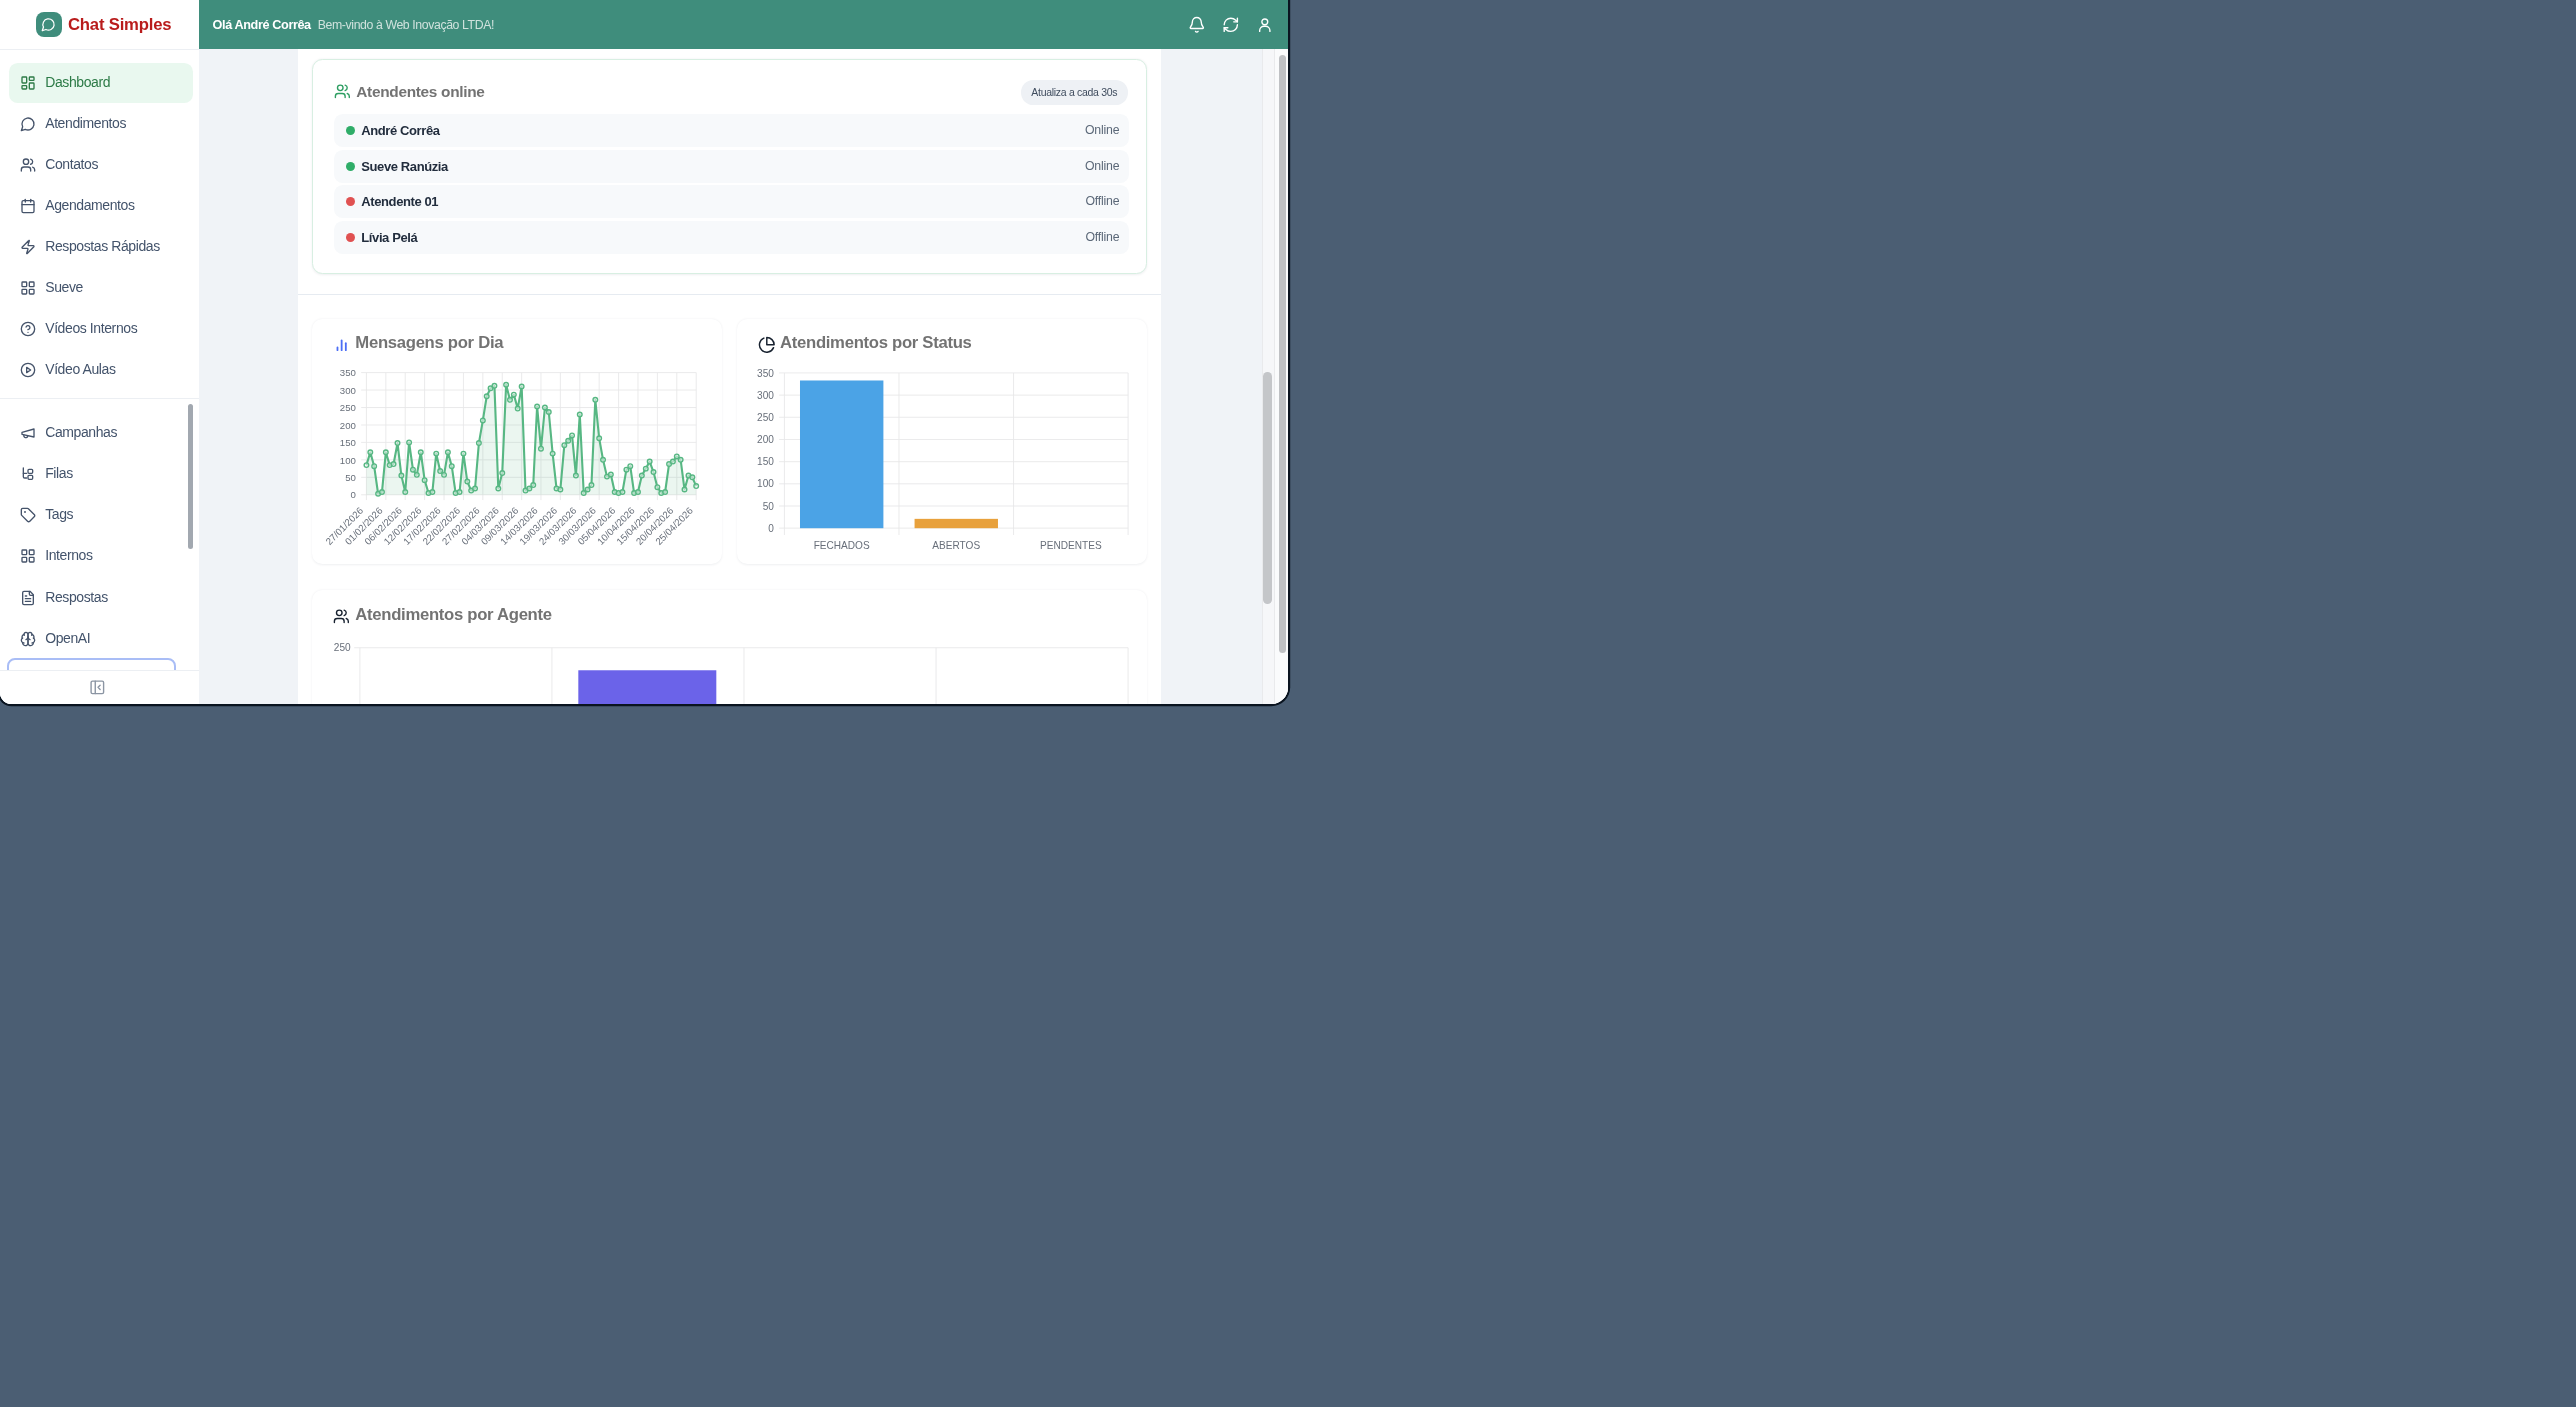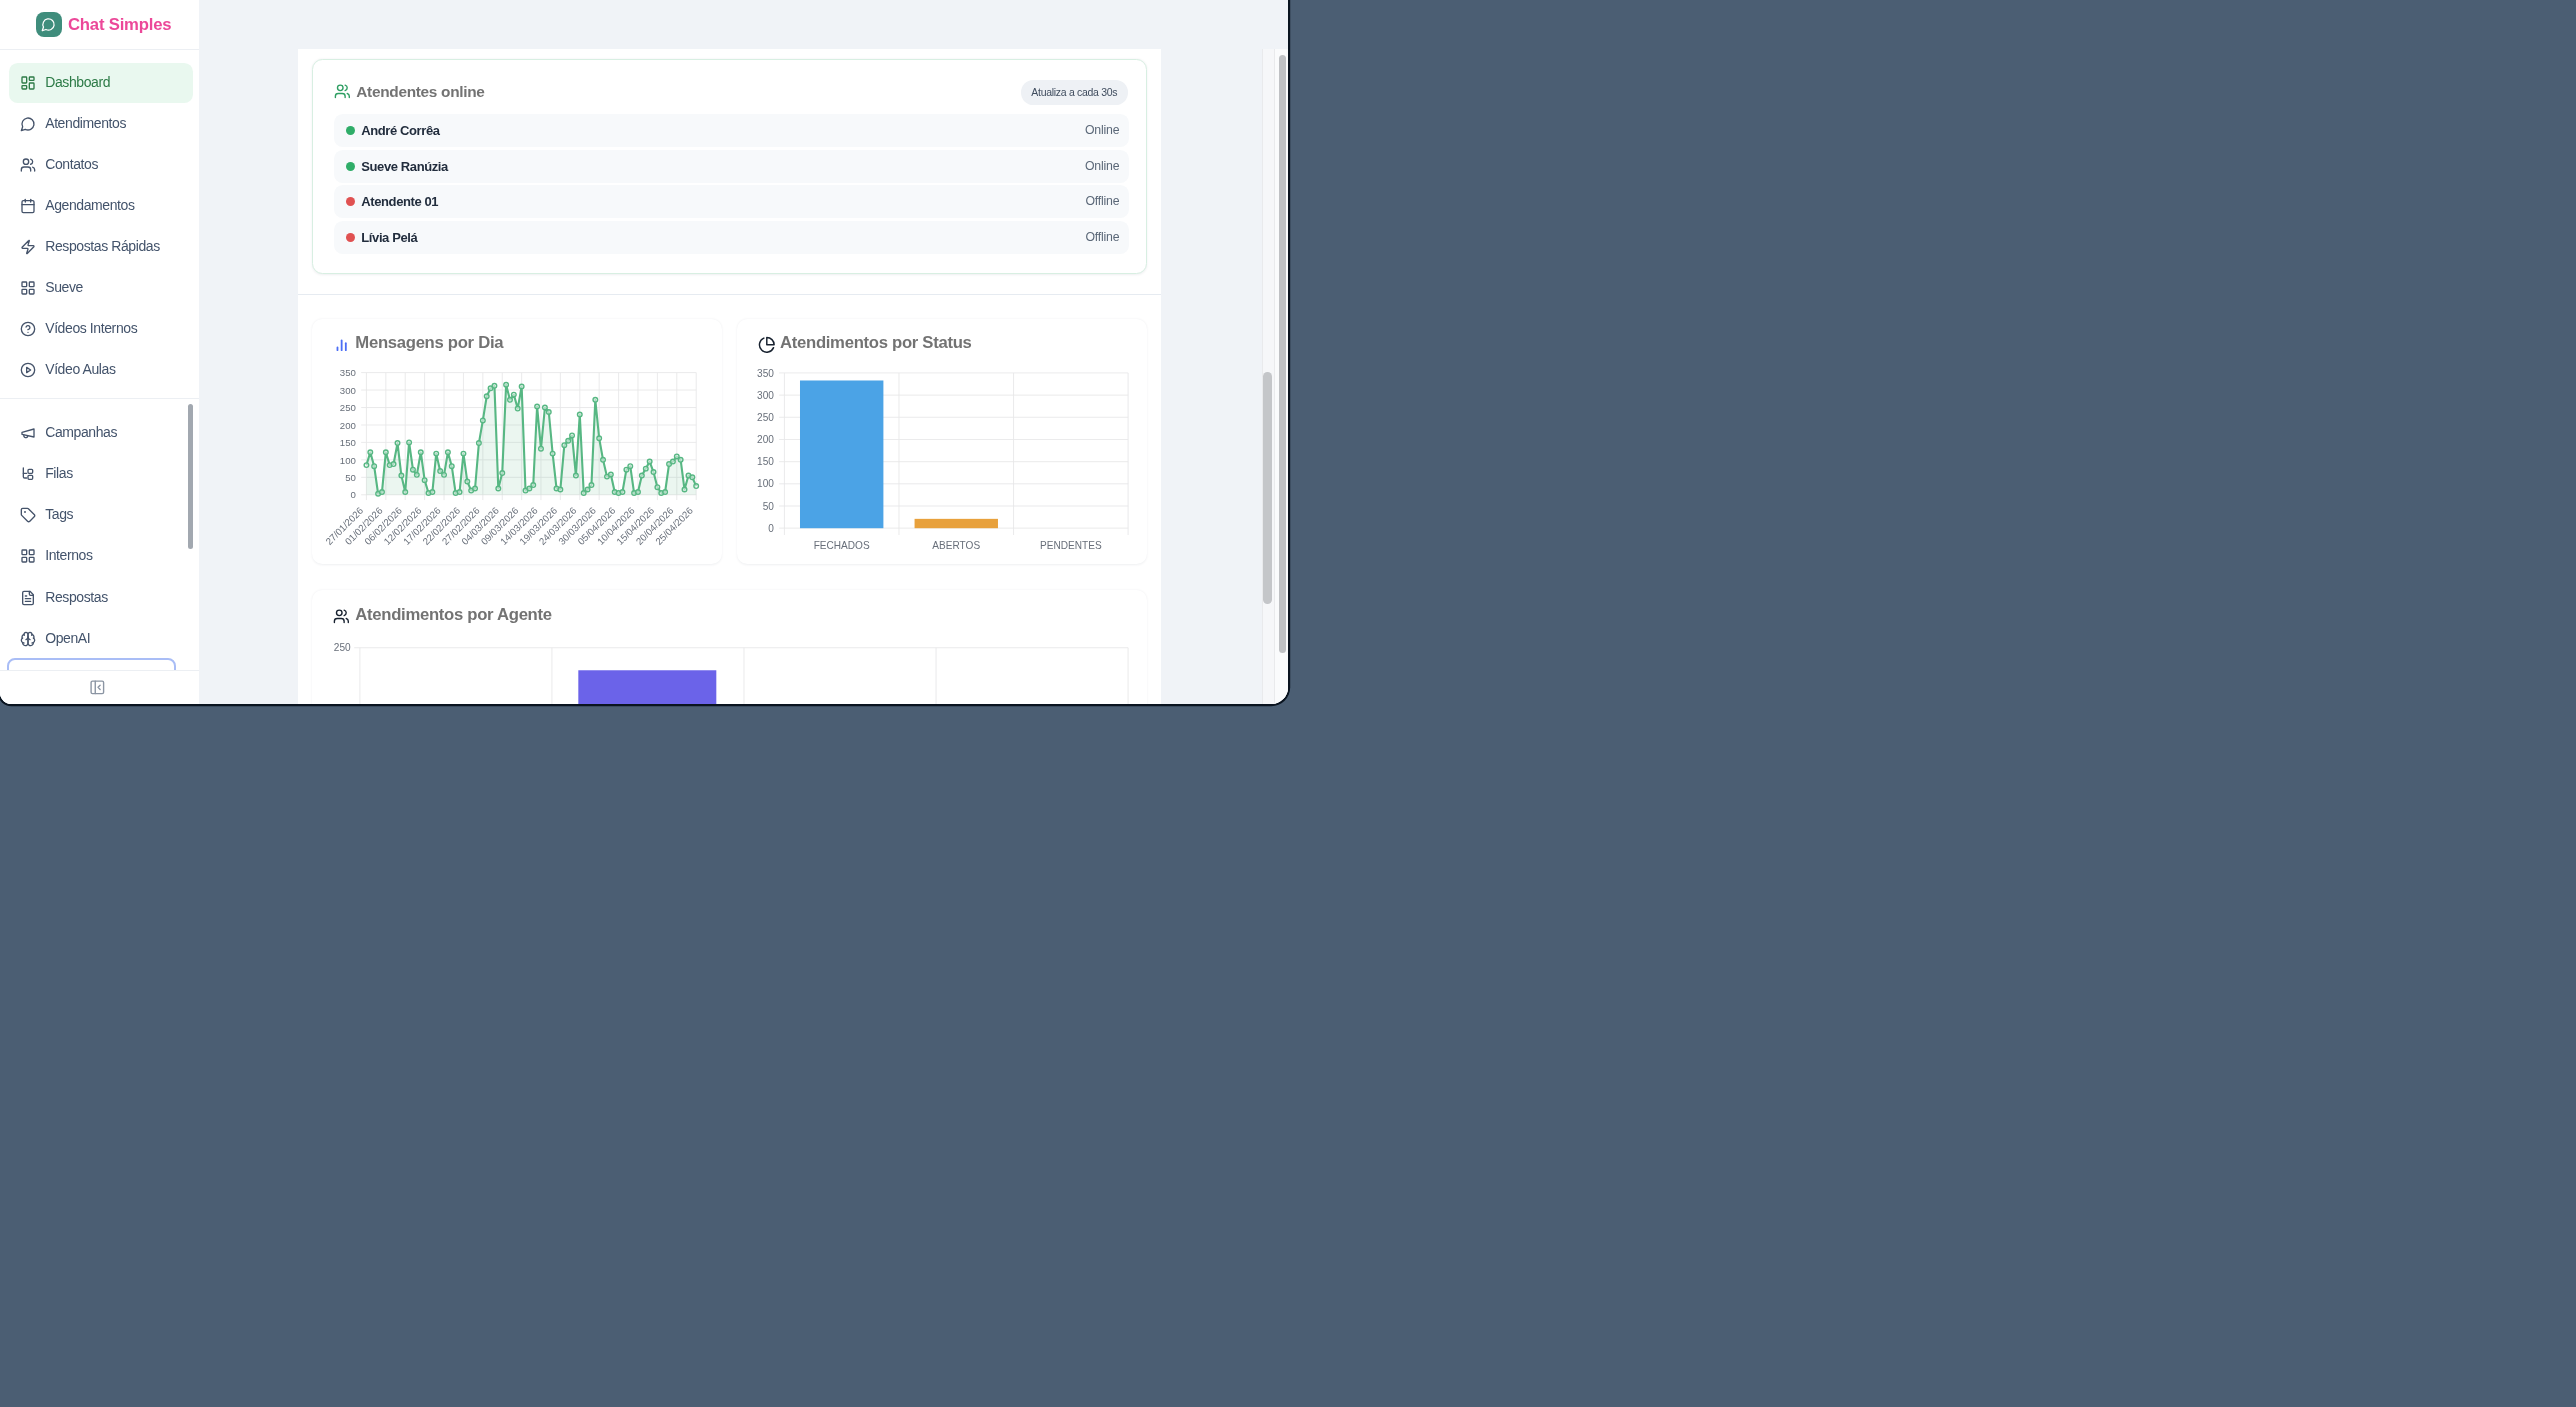--- a/index.html
+++ b/index.html
@@ -6,21 +6,21 @@
   html,body { width:1288px; height:704px; overflow:hidden; }
   body { background:#4b5e73; font-family:"Liberation Sans", sans-serif; }
   .frame { position:absolute; left:0; top:0; width:1288px; height:704px;
            border-radius:0 0 16.7px 11.4px; overflow:hidden; background:#f0f3f7; box-shadow:0 0 0 2.2px #0a1420; }
   svg { display:block; position:absolute; }
 
   
   .sidebar { position:absolute; left:0; top:0; width:199px; height:704px; background:#fff; z-index:5; }
   .logo-row { position:absolute; left:0; top:0; width:100%; height:50px; border-bottom:0.9px solid #eceff3; }
   .logo-sq { position:absolute; left:36px; top:12px; width:25.5px; height:24.6px; border-radius:8px; background:#3f8d7c; }
-  .logo-txt { position:absolute; left:68px; top:15px; font-size:16.7px; font-weight:bold; color:#ec4899; letter-spacing:-0.2px; }
+  .logo-txt { position:absolute; left:68px; top:15px; font-size:16.7px; font-weight:bold; color:#b91c1c; letter-spacing:-0.2px; }
   .mi { position:absolute; left:9.2px; width:184px; height:40px; border-radius:8.8px; color:#43536b; }
   .mi .ic { position:absolute; left:10.5px; top:12px; width:16px; height:16px; }
   .mi .tx { position:absolute; left:36px; top:10.5px; font-size:14px; font-weight:400; letter-spacing:-0.4px; }
   .mi.active { background:#e9f8ef; color:#2c7a46; }
   .sb-div { position:absolute; left:0; width:100%; border-top:0.9px solid #eceff3; }
   .sb-thumb { position:absolute; left:188px; width:5.3px; border-radius:2.6px; background:#a2a8b0; }
   .bluebox { position:absolute; left:6.6px; width:169px; height:35px; border:2.2px solid #a9bdf6; border-radius:8px; background:#fff; }
   .foot { position:absolute; left:0; top:670px; width:100%; height:32px; background:#fff; border-top:0.9px solid #eceff3; }
 
   
@@ -44,20 +44,40 @@
   
   .trackbg1 { position:absolute; left:1063px; top:0; width:12px; height:655px; background:#f6f7f9; border-left:0.9px solid #e9eaec; }
   .trackbg2 { position:absolute; left:1075px; top:0; width:14px; height:655px; background:#fafbfc; border-left:0.9px solid #e9eaec; }
   .thumb1 { position:absolute; left:1064px; top:323px; width:8.8px; height:232px; border-radius:4.4px; background:#c4c6c9; }
   .thumb2 { position:absolute; left:1080px; top:6.2px; width:7px; height:598px; border-radius:3.5px; background:#bfc1c4; }
 </style>
 </head>
 <body>
 <div class="frame">
 
+  <div class="header">
+    <div style="position:absolute;left:13.6px;top:0;height:49px;display:flex;align-items:center;gap:7px;">
+      <span class="h-name">Olá André Corrêa</span>
+      <span class="h-welcome">Bem-vindo à Web Inovação LTDA!</span>
+    </div>
+    <svg viewBox="0 0 24 24" style="left:989px;top:16.3px;width:17.6px;height:17.6px" fill="none" stroke="#ffffff" stroke-width="1.9" stroke-linecap="round" stroke-linejoin="round">
+        <path d="M10.268 21a2 2 0 0 0 3.464 0"></path>
+        <path d="M3.262 15.326A1 1 0 0 0 4 17h16a1 1 0 0 0 .74-1.673C19.41 13.956 18 12.499 18 8A6 6 0 0 0 6 8c0 4.499-1.411 5.956-2.738 7.326"></path>
+      </svg>
+      <svg viewBox="0 0 24 24" style="left:1023px;top:16.3px;width:17.6px;height:17.6px" fill="none" stroke="#ffffff" stroke-width="1.9" stroke-linecap="round" stroke-linejoin="round">
+        <path d="M3 12a9 9 0 0 1 9-9 9.75 9.75 0 0 1 6.74 2.74L21 8"></path>
+        <path d="M21 3v5h-5"></path>
+        <path d="M21 12a9 9 0 0 1-9 9 9.75 9.75 0 0 1-6.74-2.74L3 16"></path>
+        <path d="M8 16H3v5"></path>
+      </svg>
+      <svg viewBox="0 0 24 24" style="left:1057px;top:16.3px;width:17.6px;height:17.6px" fill="none" stroke="#ffffff" stroke-width="1.9" stroke-linecap="round" stroke-linejoin="round">
+        <circle cx="12" cy="8" r="4"></circle>
+        <path d="M19 21v-1a6 6 0 0 0-6-6h-2a6 6 0 0 0-6 6v1"></path>
+      </svg>
+  </div>
 
   <div class="main">
     <div class="panel">
 
 <div class="card" style="left:14.3px; top:10px; width:835px; height:215px; border:0.9px solid #d8efe2;">
   <svg viewBox="0 0 24 24" style="left:21px;top:23px;width:16.7px;height:16.7px" fill="none" stroke="#2e9e62" stroke-width="2" stroke-linecap="round" stroke-linejoin="round">
             <path d="M16 21v-2a4 4 0 0 0-4-4H6a4 4 0 0 0-4 4v2"></path>
             <circle cx="9" cy="7" r="4"></circle>
             <path d="M22 21v-2a4 4 0 0 0-3-3.87"></path>
             <path d="M16 3.13a4 4 0 0 1 0 7.75"></path>

